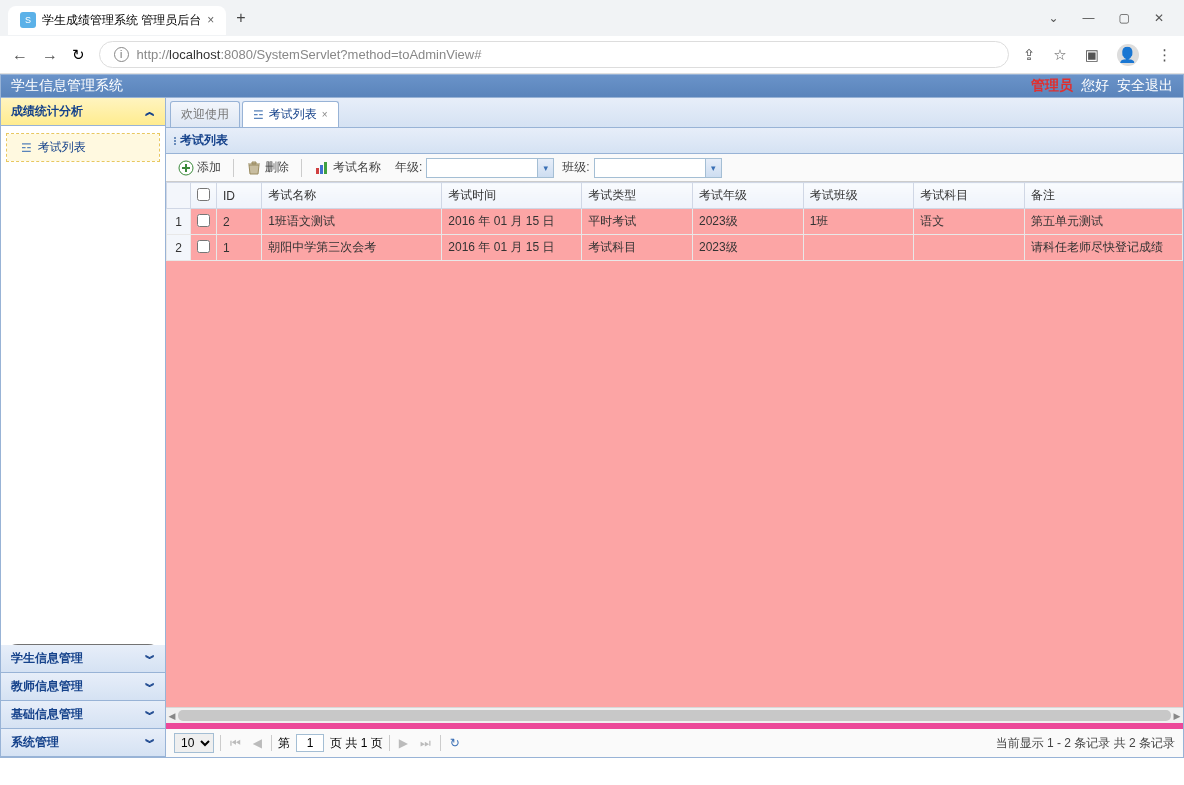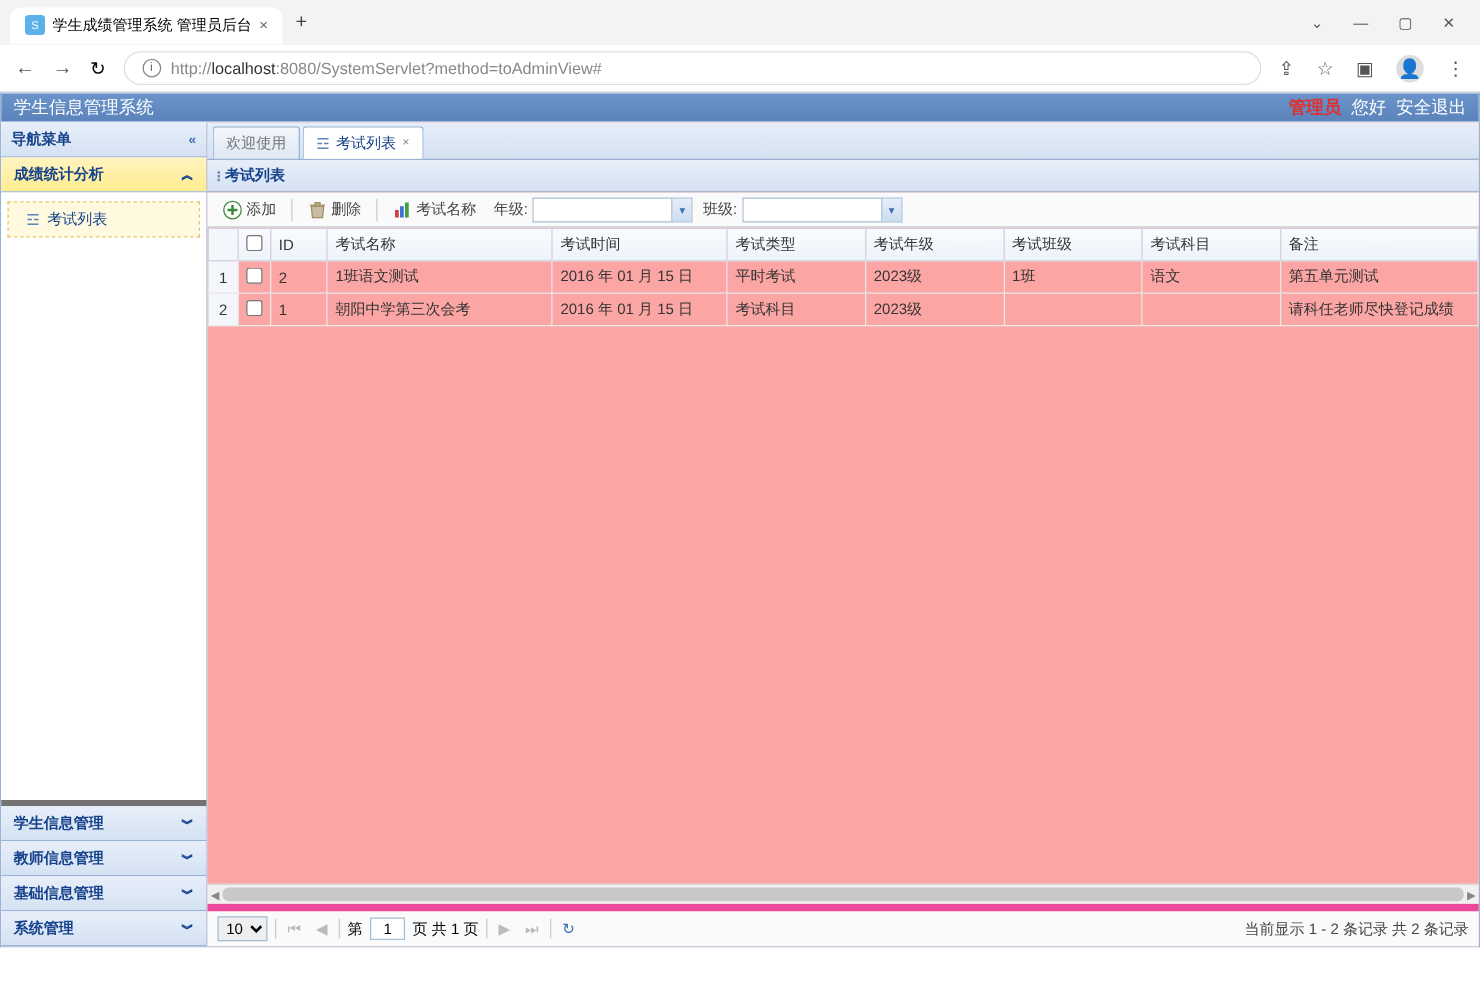--- a/index.html
+++ b/index.html
@@ -36,21 +36,21 @@
 .sidebar { width: 165px; border-right: 1px solid #98b3d6; display: flex; flex-direction: column; background: #fff; }
 .side-header { background: linear-gradient(#e7eef9, #d5e2f3); border-bottom: 1px solid #98b3d6; padding: 5px 8px; font-weight: bold; color: #15428b; display: flex; align-items: center; }
 .side-header .collapse { margin-left: auto; color: #3a6fb5; cursor: pointer; font-size: 11px; }
 .accordion { display: flex; flex-direction: column; flex: 1; text-align: center; }
 .acc-item { background: linear-gradient(#e7eef9, #d5e2f3); border-bottom: 1px solid #98b3d6; padding: 5px 10px; color: #15428b; cursor: pointer; display: flex; align-items: center; font-weight: bold; }
 .acc-item.active { background: linear-gradient(#fff4c0, #ffec8f); }
 .acc-item .chev { margin-left: auto; font-size: 10px; }
 .acc-body { flex: 1; background: #fff; padding: 6px 0; }
 .tree-item { padding: 5px 14px; color: #15428b; cursor: pointer; display: flex; gap: 6px; align-items: center; background: #fff9e0; outline: 1px dashed #e8c860; margin: 2px 6px; }
 .tree-icon { color: #5a84bb; }
-.acc-bottom { border-top: 5px solid #737373; }
+.acc-bottom { border-top: 1px solid #737373; border-radius: 17px; }
 
 .main { flex: 1; display: flex; flex-direction: column; background: #fca5a5; }
 .tabs { display: flex; background: linear-gradient(#e7eef9, #d5e2f3); border-bottom: 1px solid #98b3d6; padding: 3px 4px 0; gap: 2px; }
 .mtab { background: #fff; border: 1px solid #98b3d6; border-bottom: none; border-radius: 3px 3px 0 0; padding: 4px 10px; display: flex; align-items: center; gap: 5px; cursor: pointer; color: #15428b; }
 .mtab.inactive { background: linear-gradient(#f3f6fb, #dee7f4); color: #777; }
 .tab-x { color: #888; cursor: pointer; font-size: 10px; }
 
 .panel-title { background: linear-gradient(#e7eef9, #d5e2f3); border-bottom: 1px solid #98b3d6; padding: 4px 8px; font-weight: bold; color: #15428b; display: flex; gap: 4px; align-items: center; }
 .dots { display: flex; flex-direction: column; gap: 1px; }
 .dots i { width: 2px; height: 2px; background: #6a8cbb; }
@@ -127,24 +127,20 @@
   <span>学生信息管理系统</span>
   <div class="right">
     <span class="admin">管理员</span>
     <span>您好</span>
     <span class="logout">安全退出</span>
   </div>
 </div>
 
 <div class="layout">
   <div class="sidebar">
-    <div class="side-header">
-      <span>导航菜单</span>
-      <span class="collapse">«</span>
-    </div>
     <div class="accordion">
       <div class="acc-item active">
         <span>成绩统计分析</span>
         <span class="chev">︽</span>
       </div>
       <div class="acc-body">
         <div class="tree-item">
           <span class="tree-icon">☲</span>
           <span>考试列表</span>
         </div>

